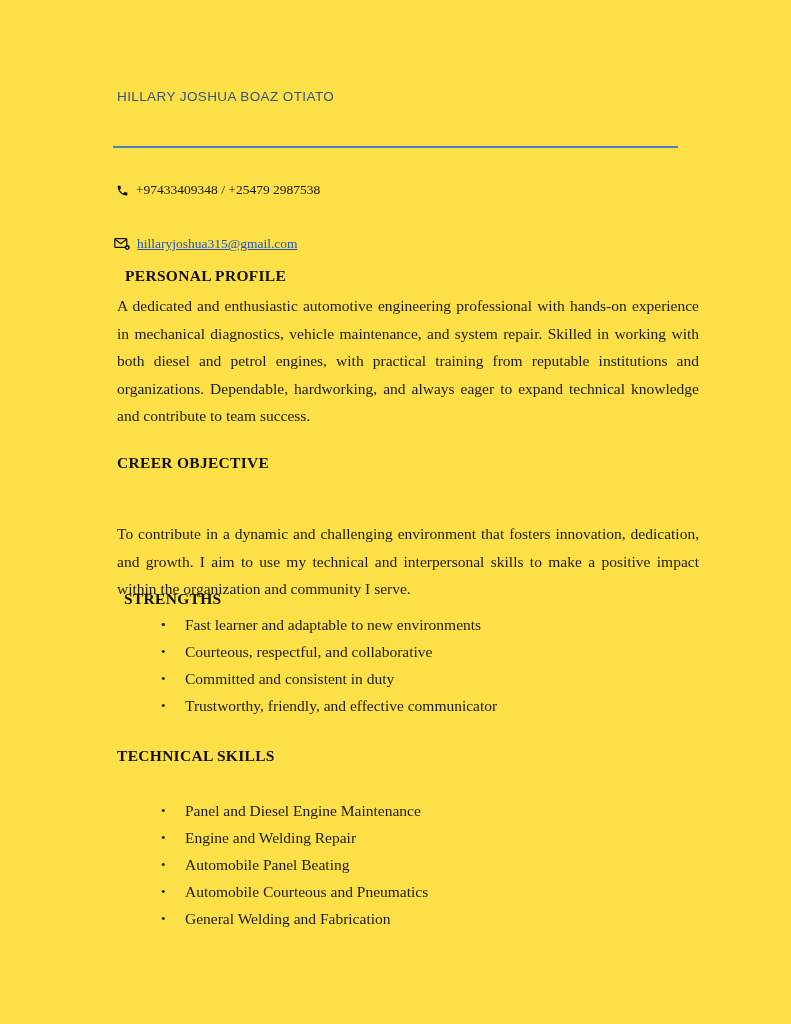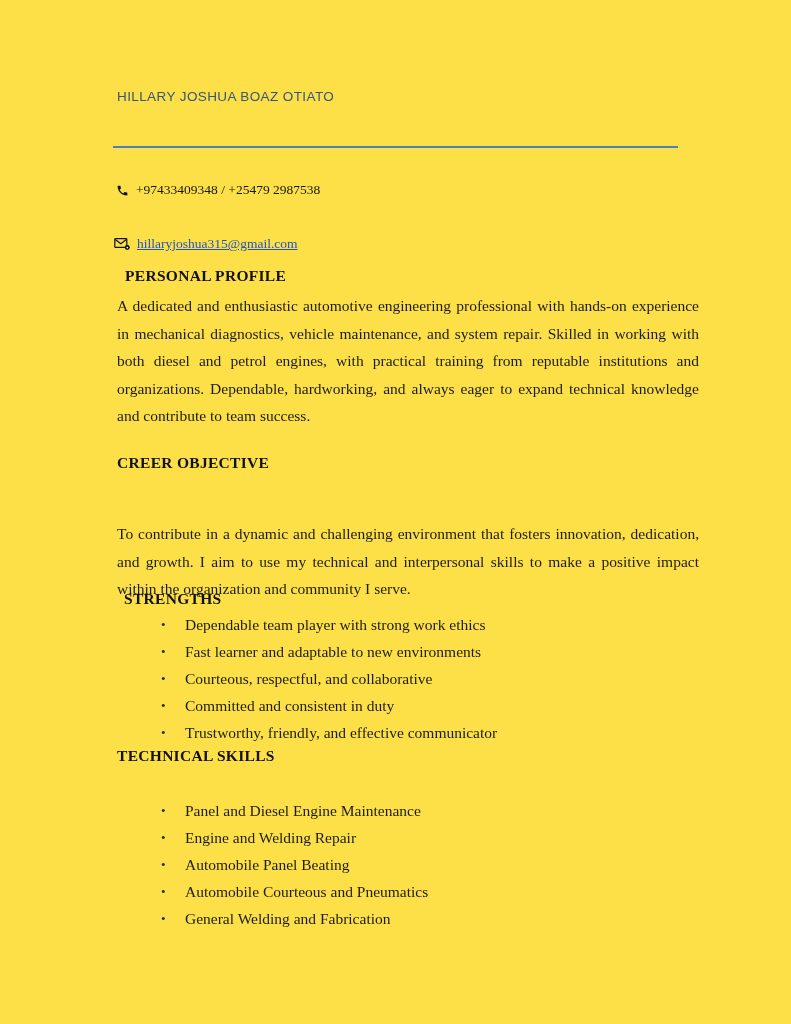--- a/index.html
+++ b/index.html
@@ -133,21 +133,20 @@
   <div class="abs sec-body profile">A dedicated and enthusiastic automotive engineering professional with hands-on experience in mechanical diagnostics, vehicle maintenance, and system repair. Skilled in working with both diesel and petrol engines, with practical training from reputable institutions and organizations. Dependable, hardworking, and always eager to expand technical knowledge and contribute to team success.</div>
 
   <div class="abs sec-title objective">CREER OBJECTIVE</div>
   <div class="abs sec-body objective">To contribute in a dynamic and challenging environment that fosters innovation, dedication, and growth. I aim to use my technical and interpersonal skills to make a positive impact within the organization and community I serve.</div>
 
   <div class="abs sec-title strengths">STRENGTHS</div>
   <ul class="abs bullet-list strengths">
 
       <li>
         <span class="bullet">•</span>
-        <span>Dependable team player with strong work ethics</span>
       </li>
 
       <li>
         <span class="bullet">•</span>
         <span>Fast learner and adaptable to new environments</span>
       </li>
 
       <li>
         <span class="bullet">•</span>
         <span>Courteous, respectful, and collaborative</span>

